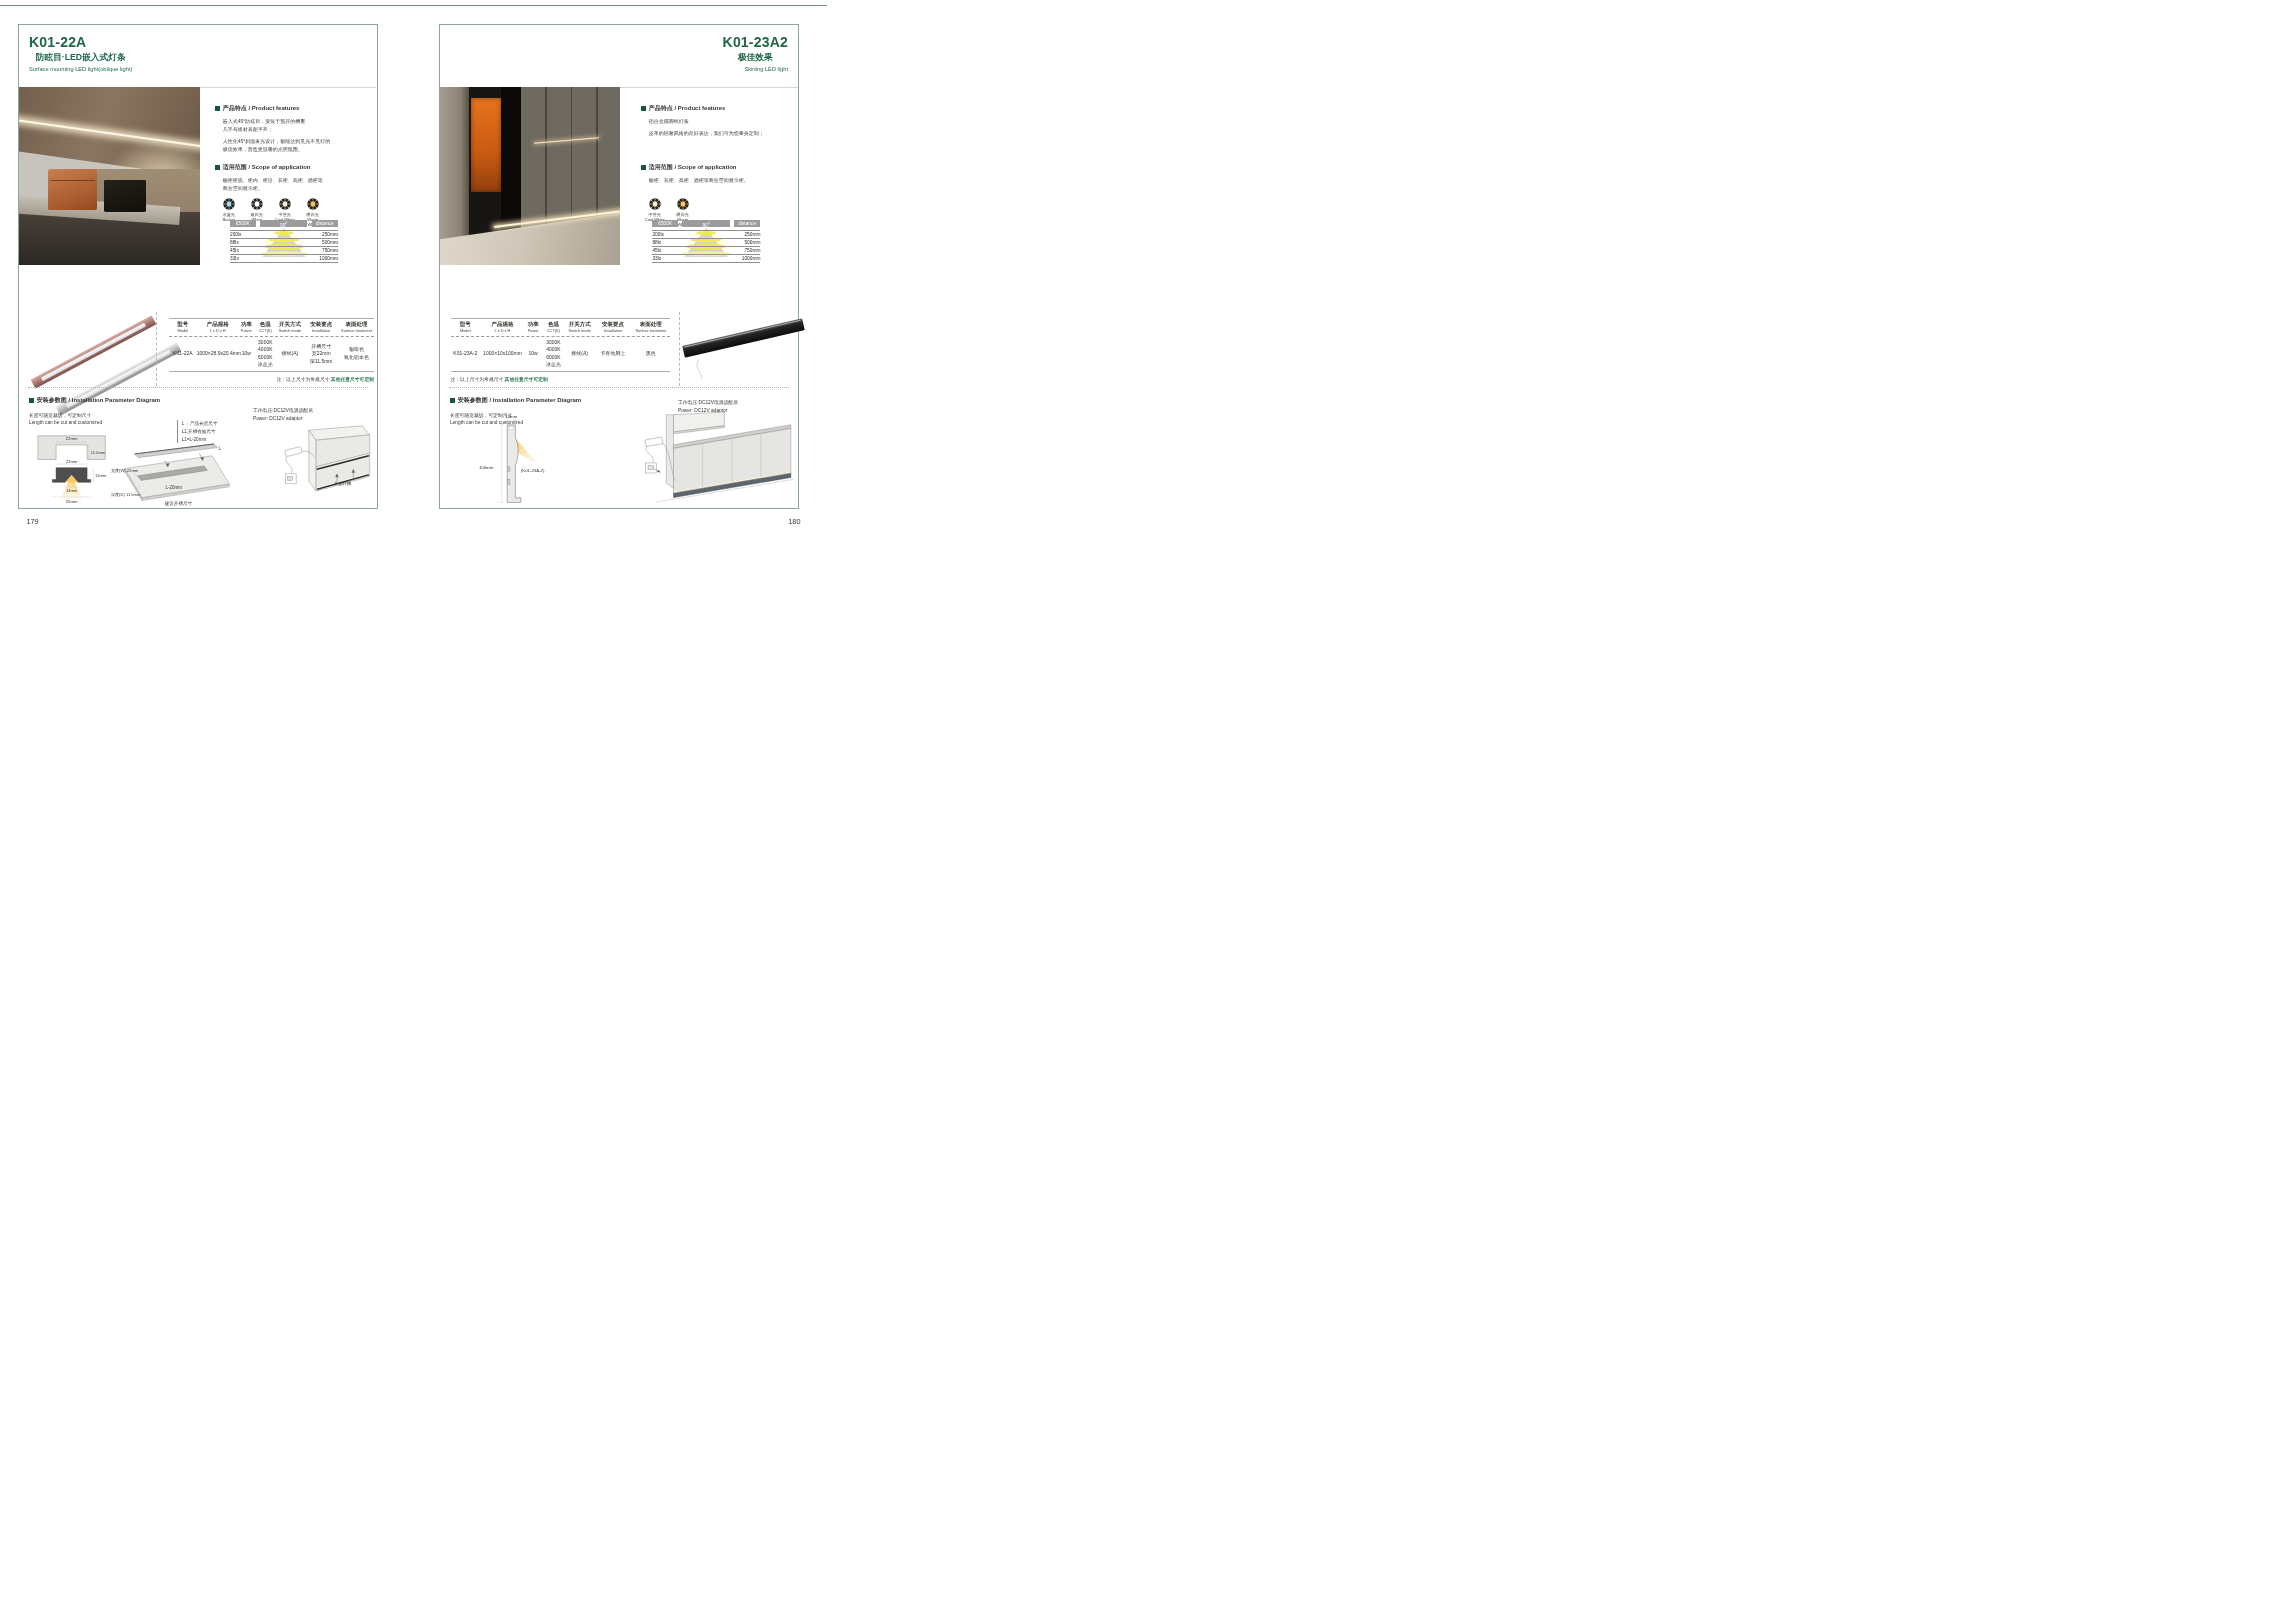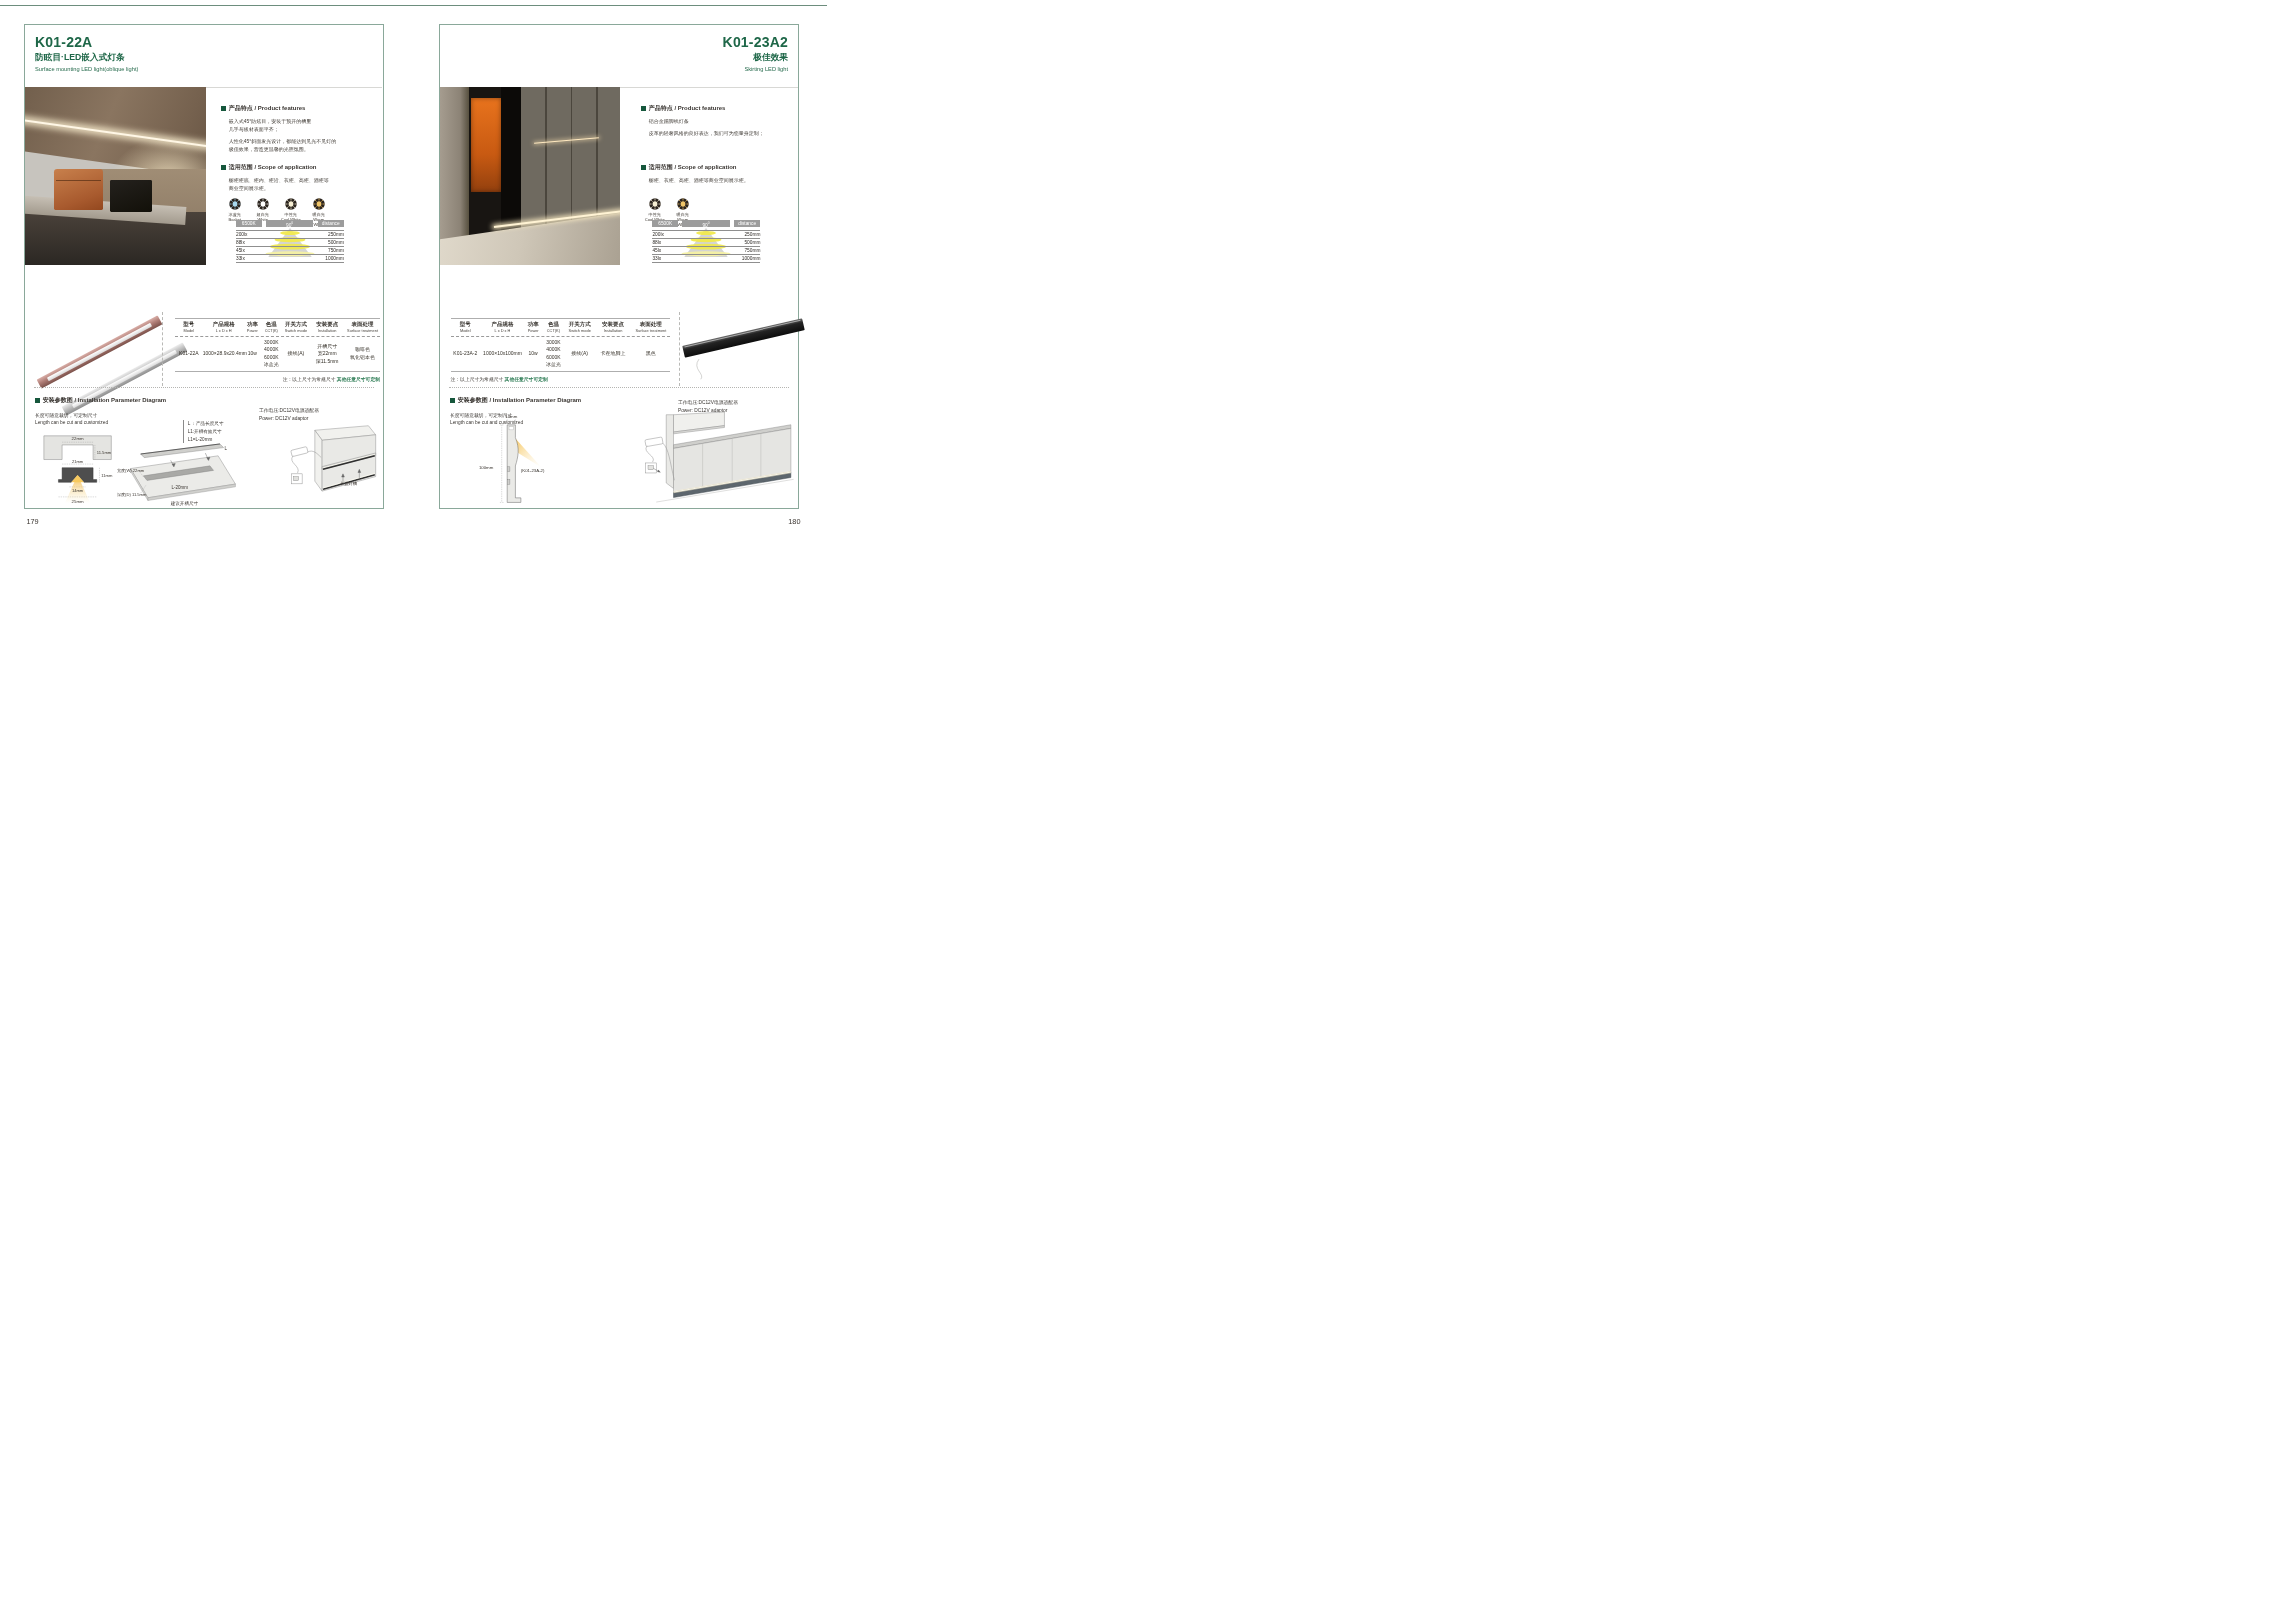--- a/index.html
+++ b/index.html
@@ -1,31 +1,31 @@
 <!DOCTYPE html>
 <html style="font-size:7.3px"><head>
 <meta charset="utf-8">
 <style>
   html,body{margin:0;padding:0;background:#ffffff;}
   body{font-family:"Liberation Sans","DejaVu Sans",sans-serif;color:#3a3530;}
   .canvas{position:relative;width:827px;height:539px;background:#fff;overflow:hidden;}
   .top-rule{position:absolute;left:0;right:0;top:4.6px;border-top:0.5px solid #6d8d7d;}
   .page{position:absolute;top:24px;width:358px;height:483px;border:0.5px solid #8aa89a;background:#fff;}
-  .page-left{left:24px;}
+  .page-left{left:18px;}
   .page-right{left:439px;}
   .pageno{position:absolute;top:517px;font-size:7.3px;color:#3a3530;}
   .pn-left{left:26.5px;}
   .pn-right{right:26.5px;text-align:center;}
 
   
   .hdr{position:absolute;top:9px;}
   .hdr-l{left:10px;}
   .hdr-r{right:10px;text-align:right;}
   .code{font-size:14px;font-weight:bold;color:#1e6748;letter-spacing:0.2px;}
-  .t-cn{font-size:8.7px;font-weight:bold;color:#1e6748;margin-top:2.3px;}
+  .t-cn{font-size:8.7px;font-weight:bold;color:#1e6748;margin-top:2.3px;text-align:center;}
   .t-en{font-size:5.7px;color:#256a4c;margin-top:1.8px;}
 
   
   .photo{position:absolute;left:0;top:62px;height:178px;overflow:hidden;}
   .photo-left{width:181px;background:#c7c4be;}
   .pl-ceiling{position:absolute;top:0;left:0;right:0;height:36%;background:linear-gradient(180deg,#cfccc6,#bdb8b0);}
   .pl-wood{position:absolute;top:-14%;left:-10%;width:130%;height:58%;transform:rotate(8deg);background:linear-gradient(105deg,#6b5947,#8a7560 45%,#75614e 75%,#5f4d3d);}
   .pl-led{position:absolute;top:26%;left:-6%;width:118%;height:2.3px;transform:rotate(8deg);background:#fff7e6;box-shadow:0 0 7.3px 2.7px rgba(255,243,212,.95);}
   .pl-glow{position:absolute;right:-12%;top:28%;width:65%;height:50%;background:radial-gradient(closest-side,rgba(255,241,206,.8),rgba(255,241,206,0));}
   .pl-back{position:absolute;top:46%;left:30%;width:70%;height:42%;background:linear-gradient(180deg,#a08d75,#8a7863);}

